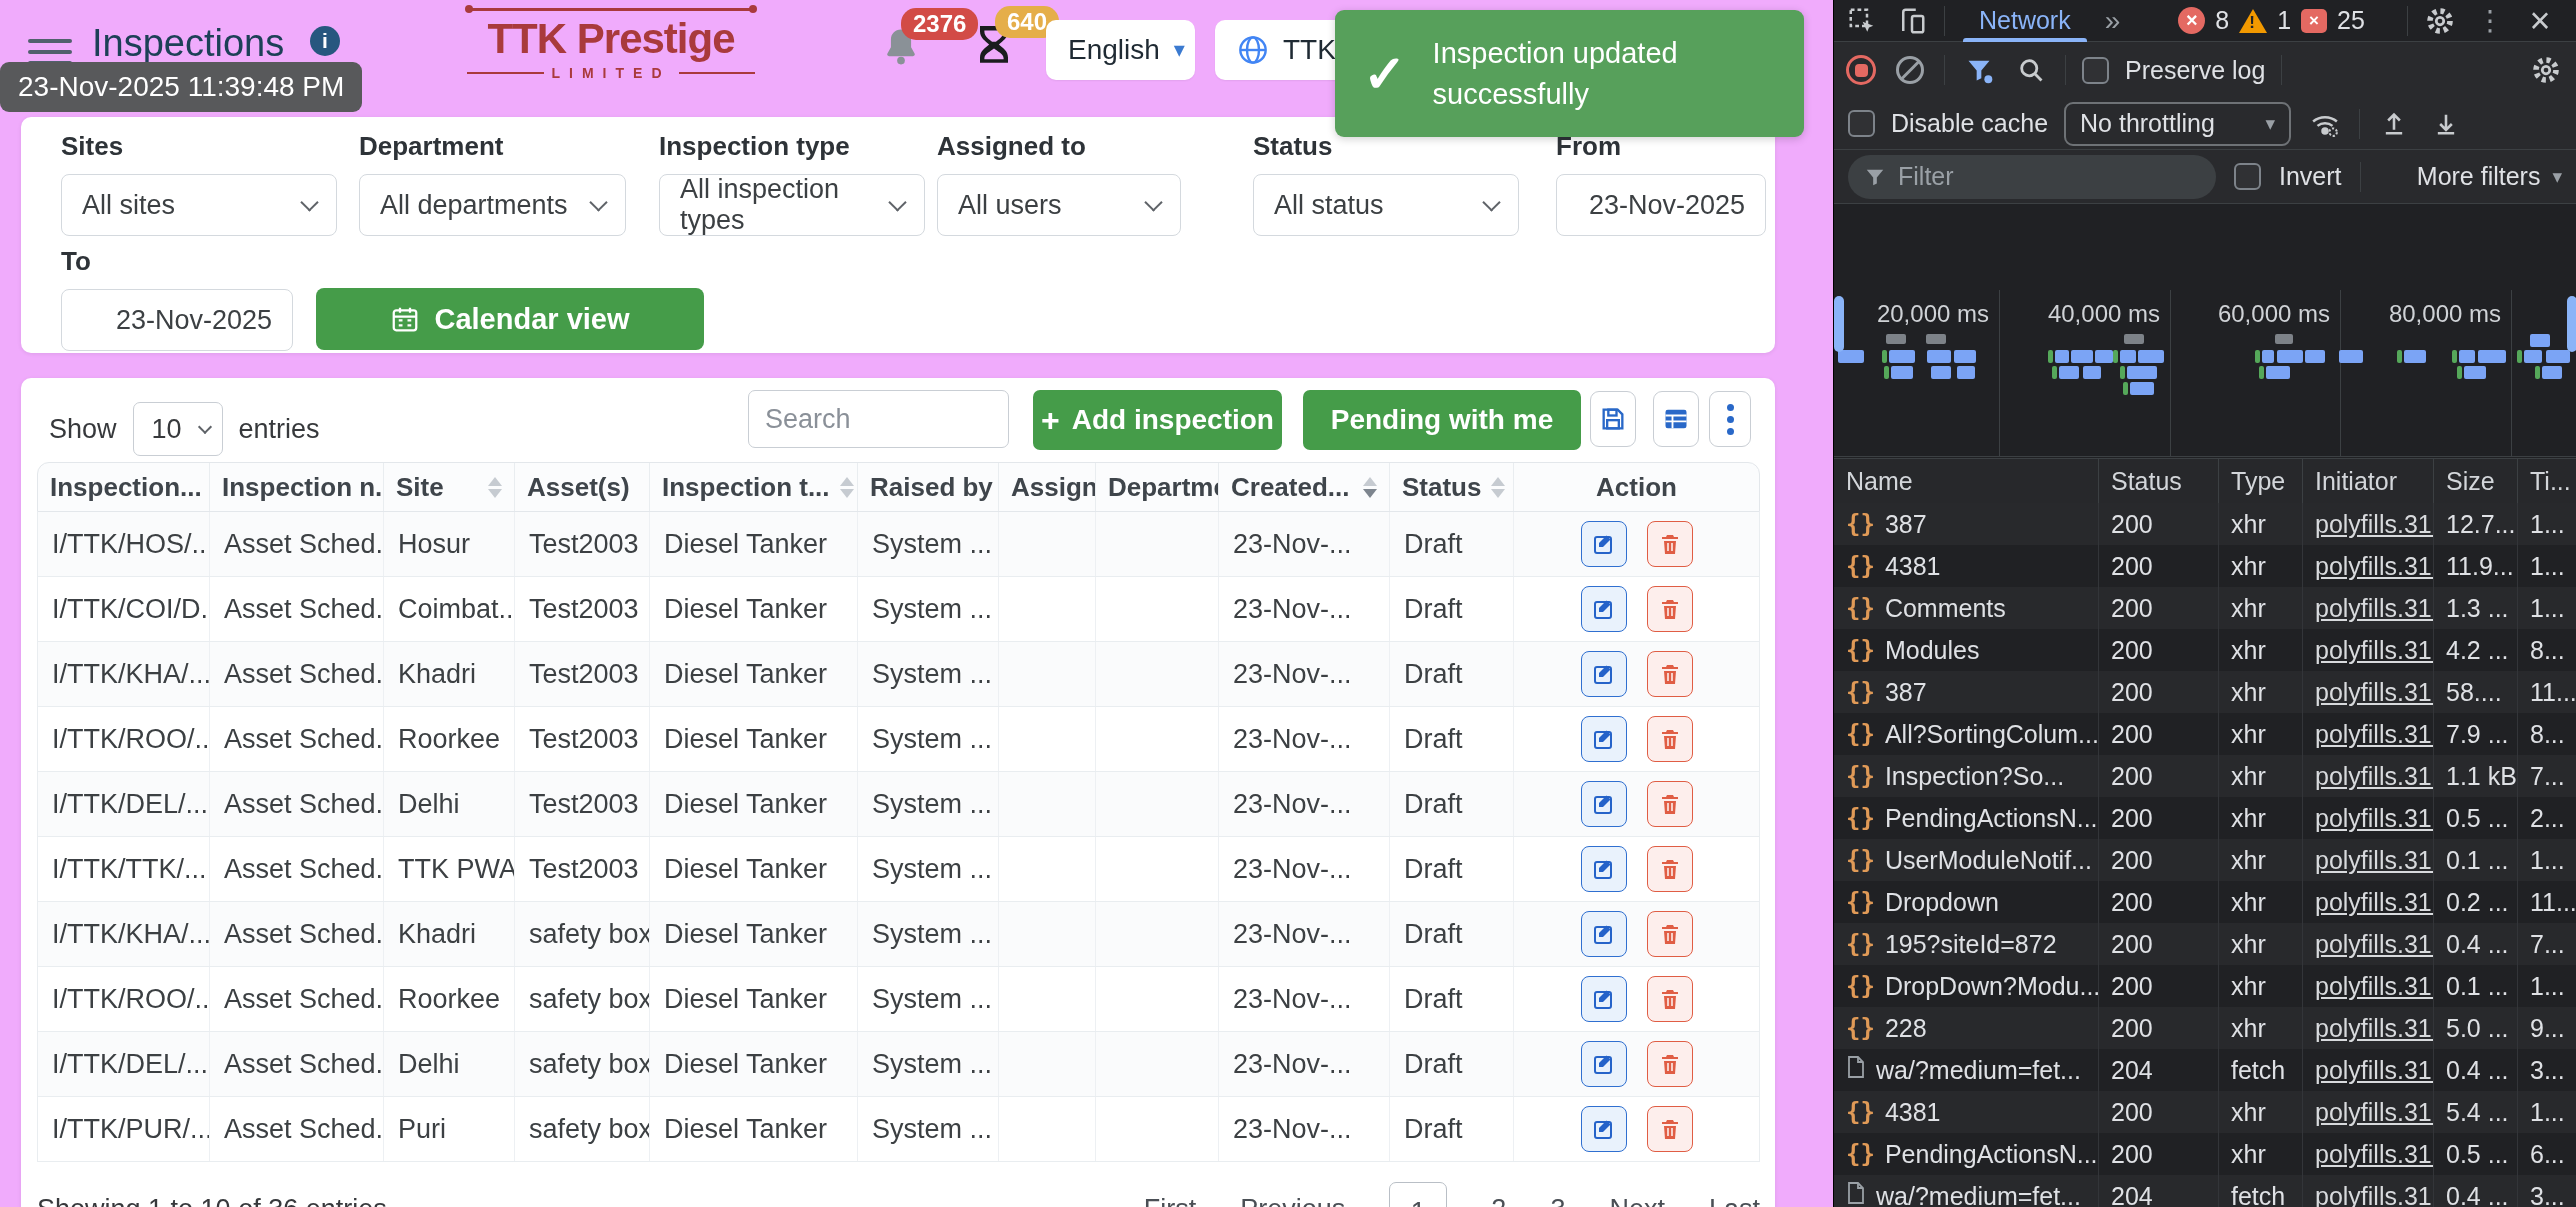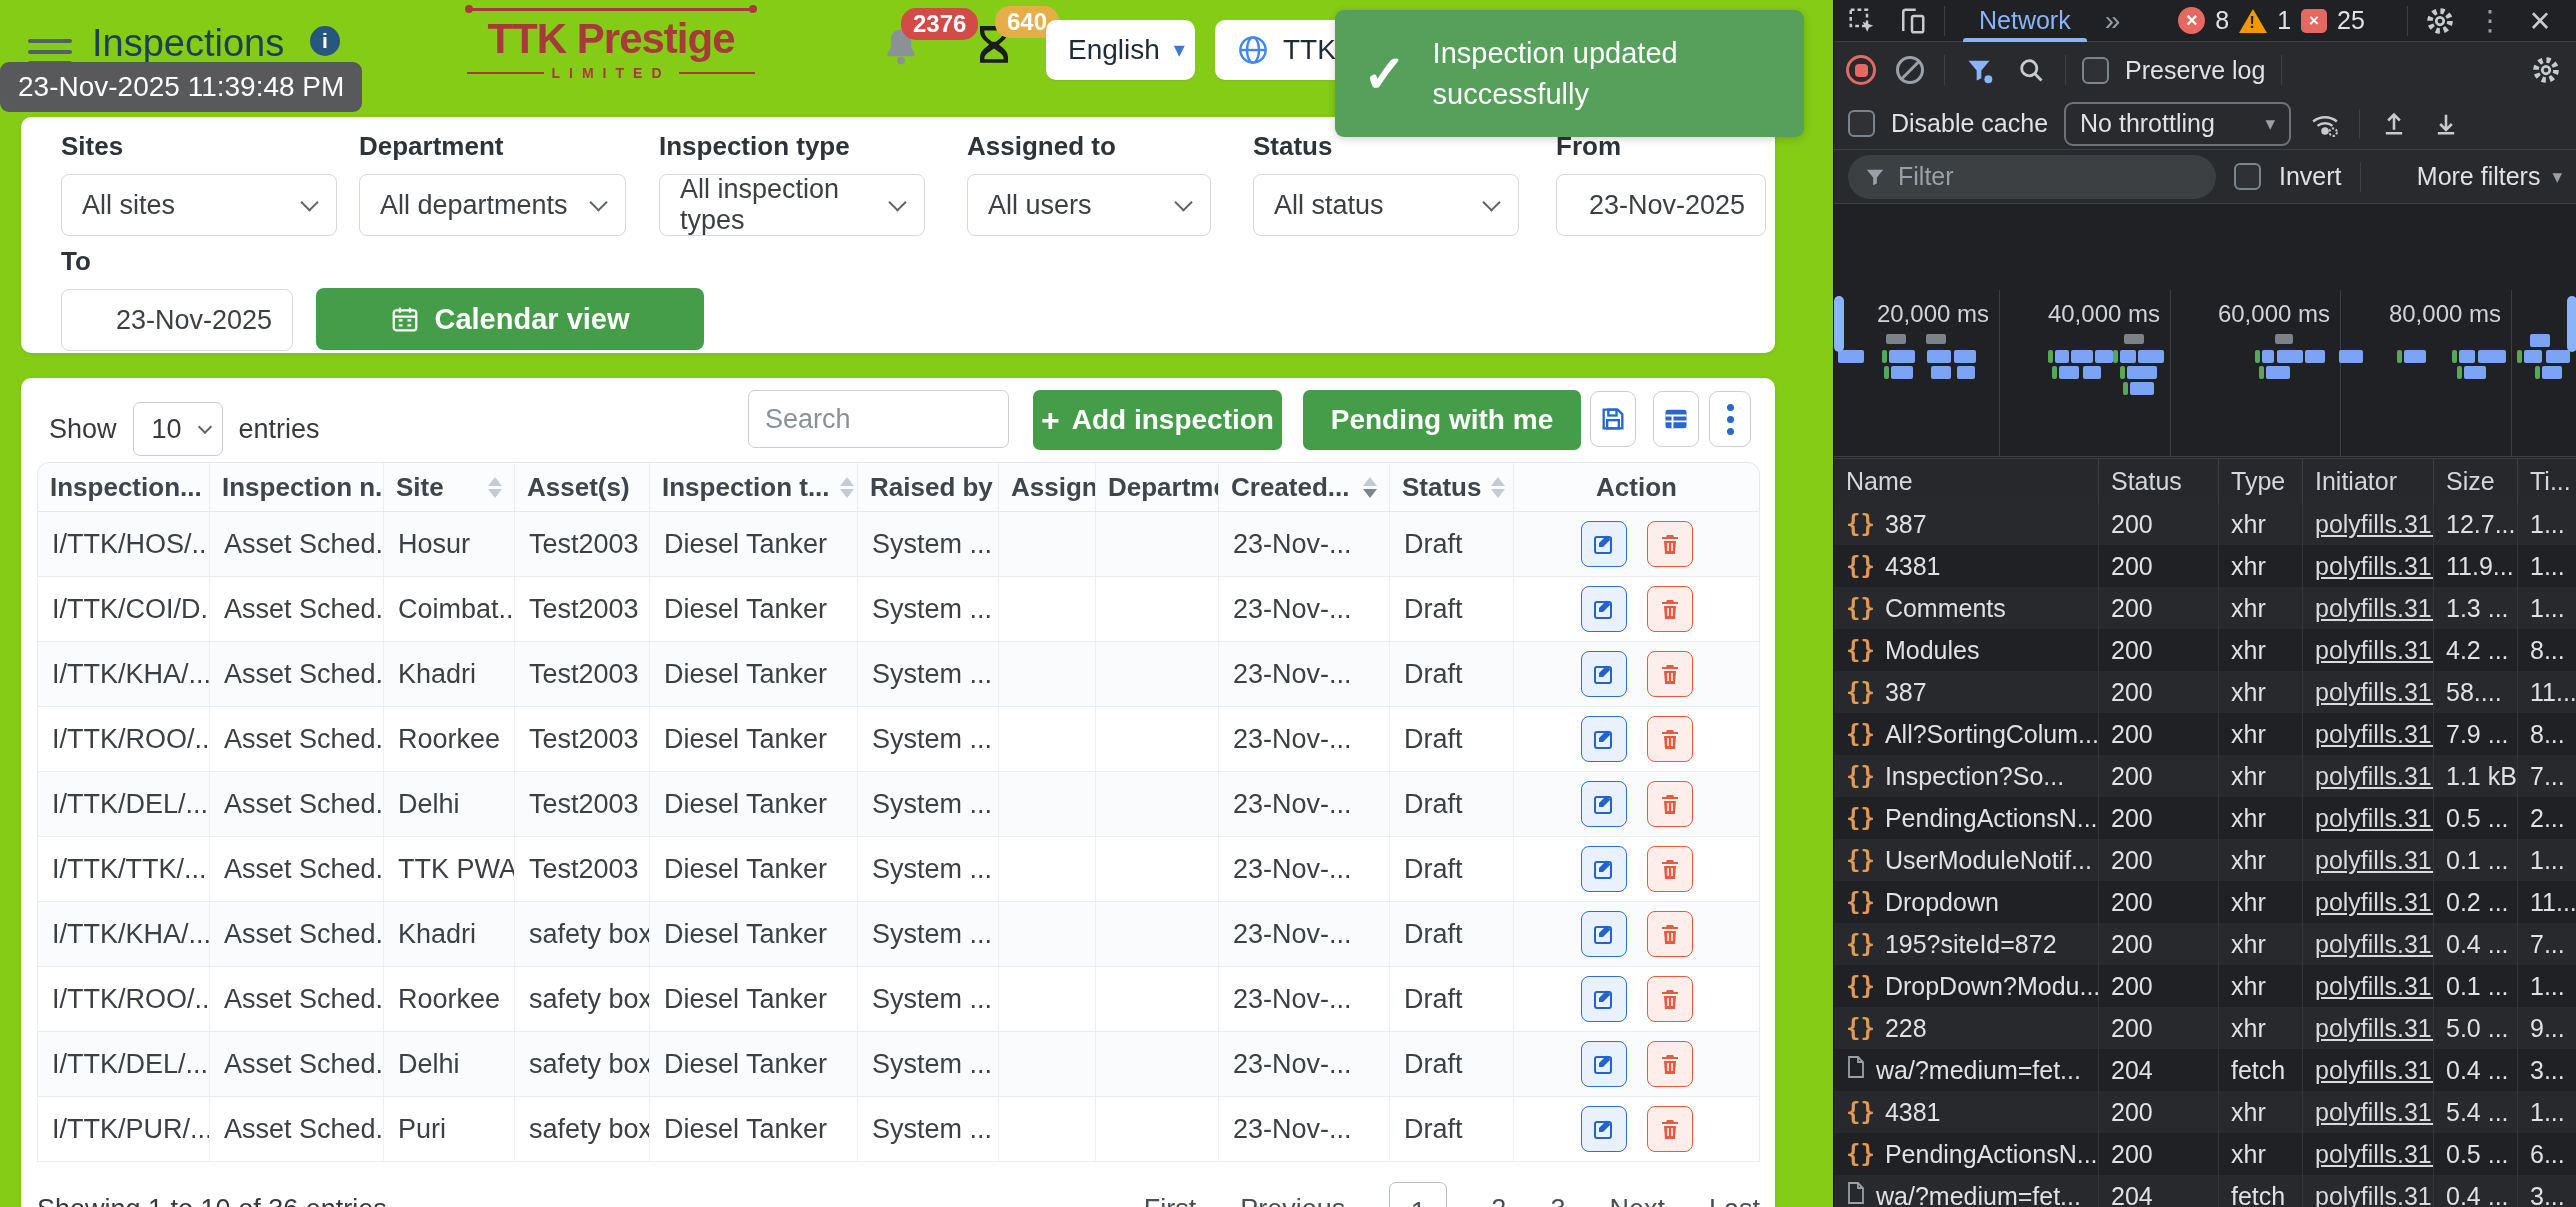--- a/index.html
+++ b/index.html
@@ -1,20 +1,20 @@
 <!DOCTYPE html>
 <html><head>
 <meta charset="utf-8">
 <style>
   * { margin:0; padding:0; box-sizing:border-box; }
   html,body { width:2576px; height:1207px; overflow:hidden; }
   body { display:flex; font-family:"Liberation Sans", sans-serif; background:#eef1f5; }
 
   
-  .app { position:relative; width:1833px; height:1207px; background:#84cc16; overflow:hidden; }
+  .app { position:relative; width:1833px; height:1207px; background:#f0abfc; overflow:hidden; }
 
   
   .burger { position:absolute; left:28px; top:32px; width:44px; height:30px; cursor:pointer; }
   .burger i { display:block; height:4px; background:#51606d; margin:7px 0; border-radius:2px; }
   .page-title { position:absolute; left:92px; top:22px; font-size:38px; color:#1d4057; font-weight:500; }
   .info-dot { position:absolute; left:310px; top:26px; width:30px; height:30px; border-radius:50%;
               background:#27577f; color:#fff; font-size:21px; font-weight:700; text-align:center; line-height:30px; }
   .tooltip { position:absolute; left:0; top:62px; background:#58595b; color:#fff; font-size:28px;
              padding:9px 18px; border-radius:9px; z-index:5; white-space:nowrap; }
   .logo { position:absolute; left:467px; top:8px; width:288px; text-align:center; color:#a93a3c; }
@@ -243,21 +243,21 @@
             <span class="chev"></span>
           </div>
         </div>
         <div class="f-field" style="left: 638px; width: 266px;">
           <div class="f-label">Inspection type</div>
           <div class="f-select">
             <span>All inspection types</span>
             <span class="chev"></span>
           </div>
         </div>
-        <div class="f-field" style="left: 946px; width: 244px;">
+        <div class="f-field" style="left: 916px; width: 244px;">
           <div class="f-label">Assigned to</div>
           <div class="f-select">
             <span>All users</span>
             <span class="chev"></span>
           </div>
         </div>
         <div class="f-field" style="left: 1232px; width: 266px;">
           <div class="f-label">Status</div>
           <div class="f-select">
             <span>All status</span>

